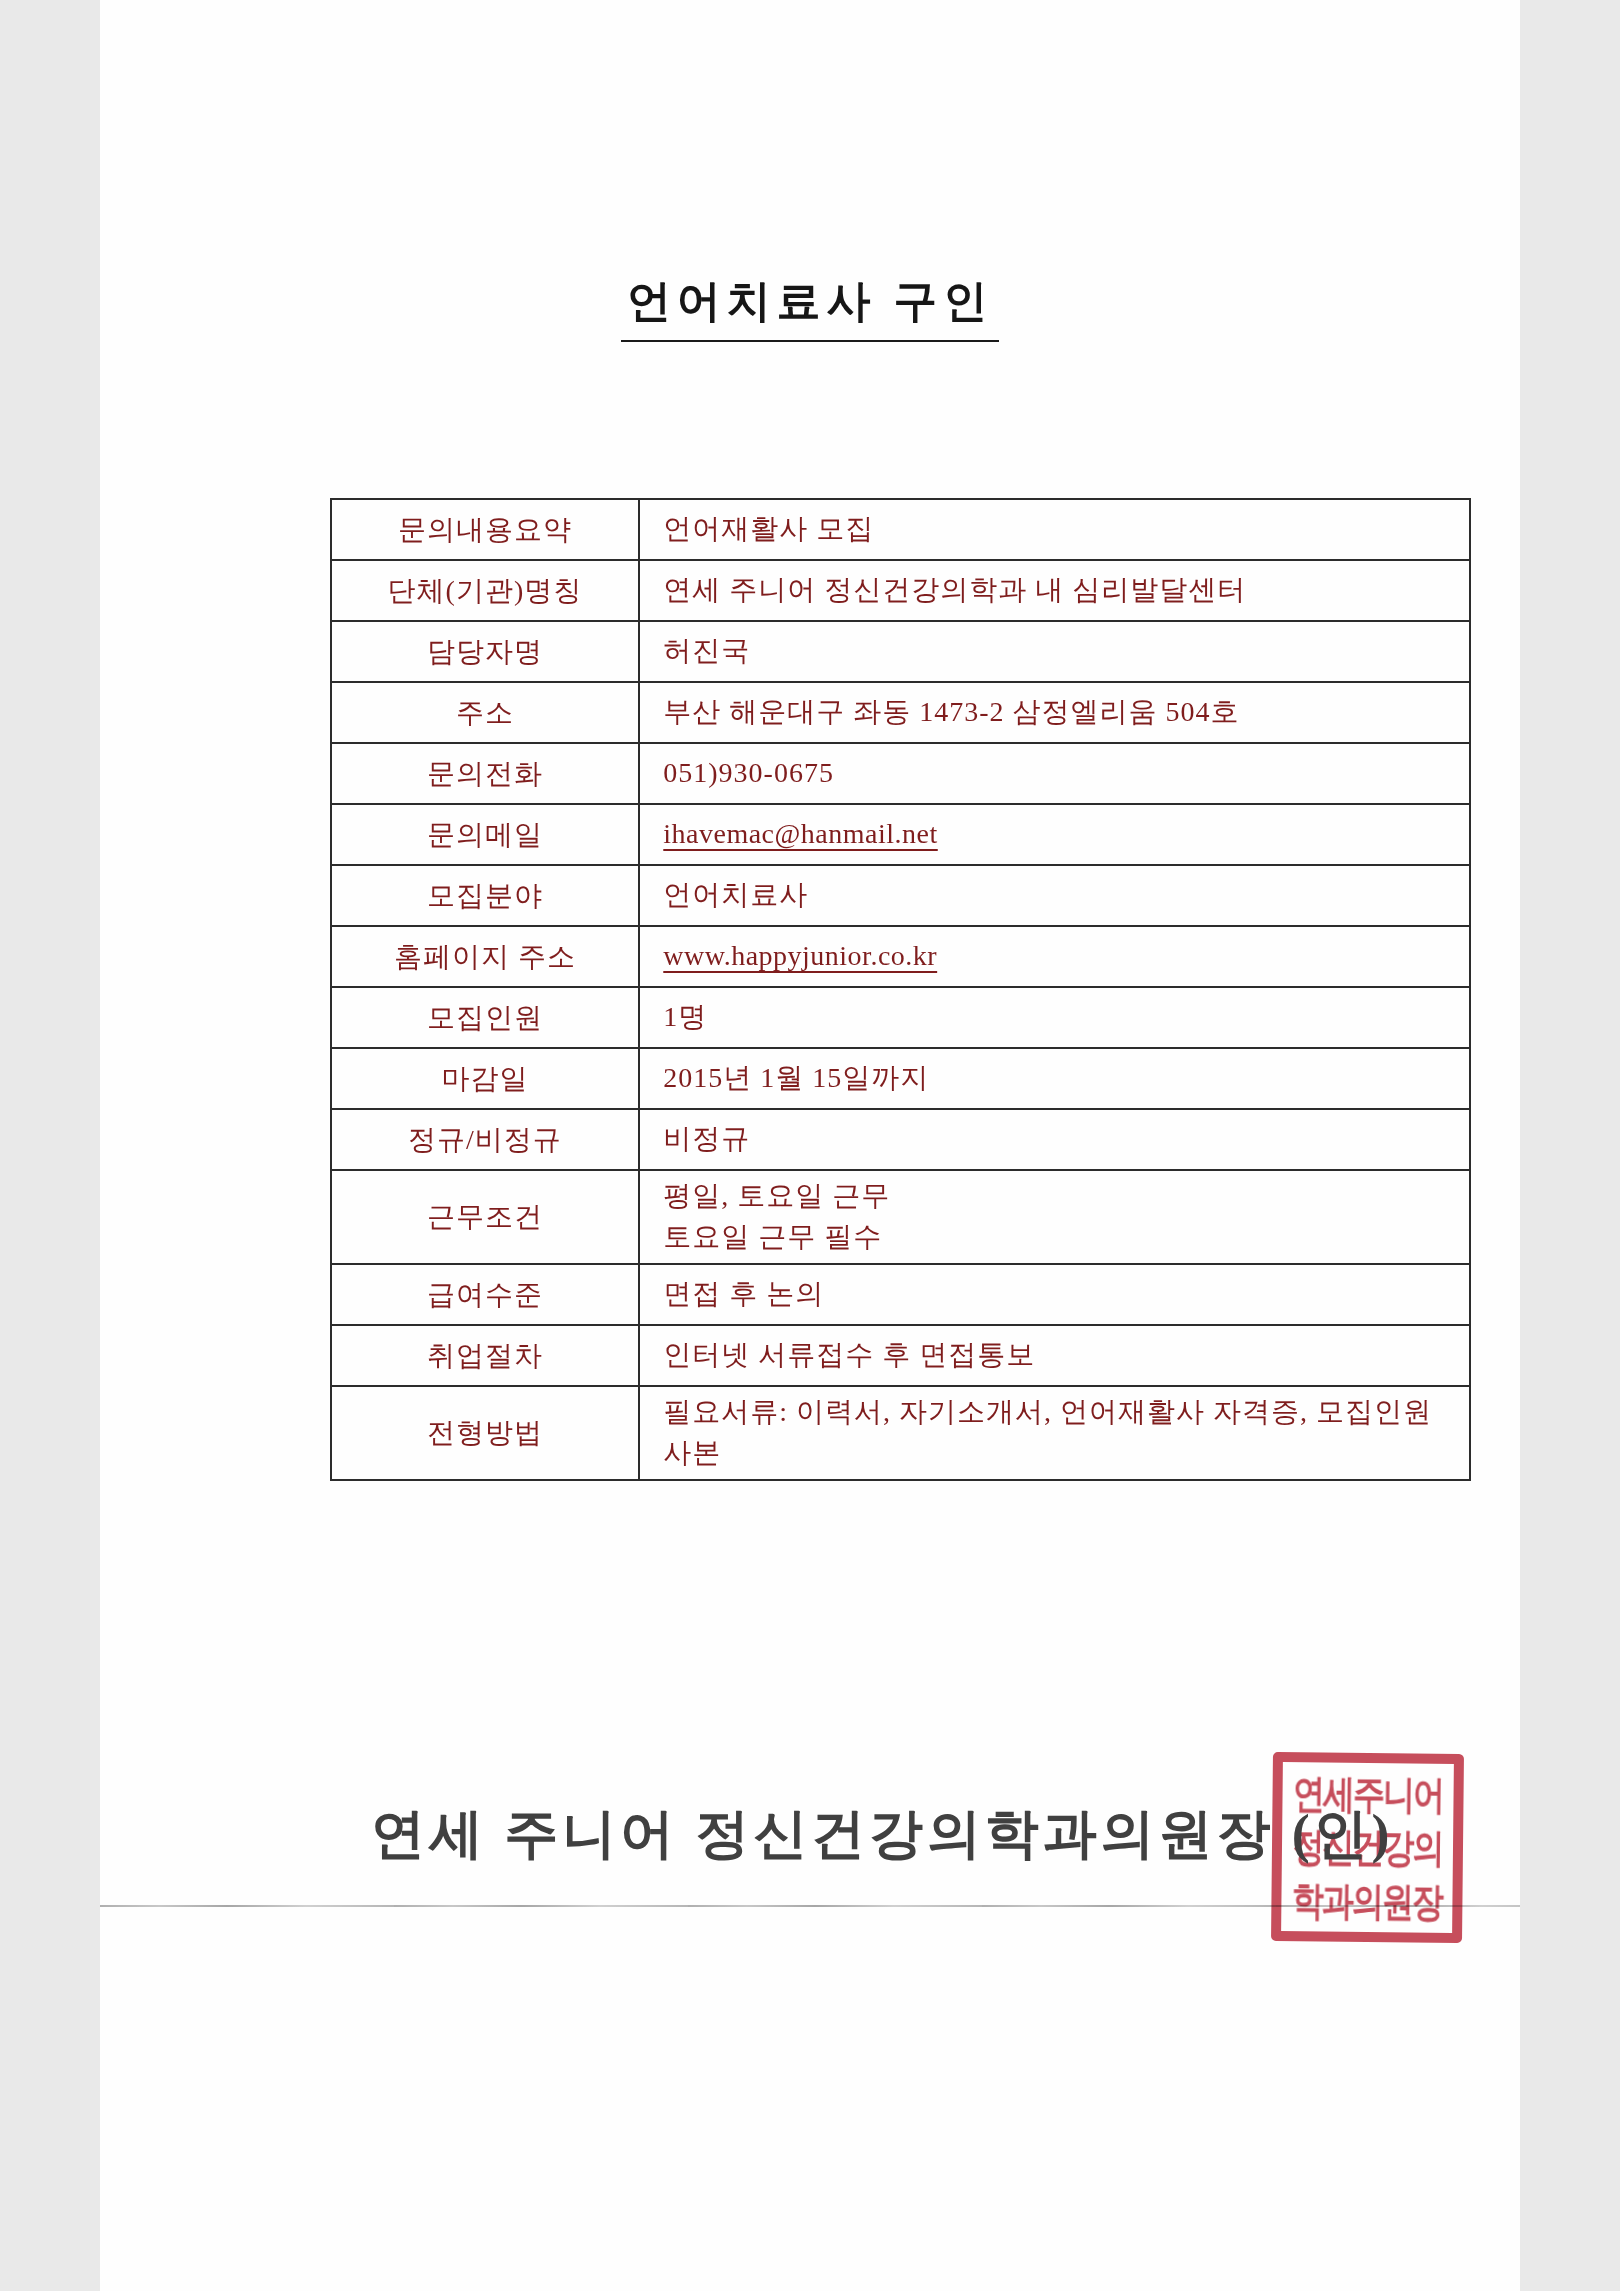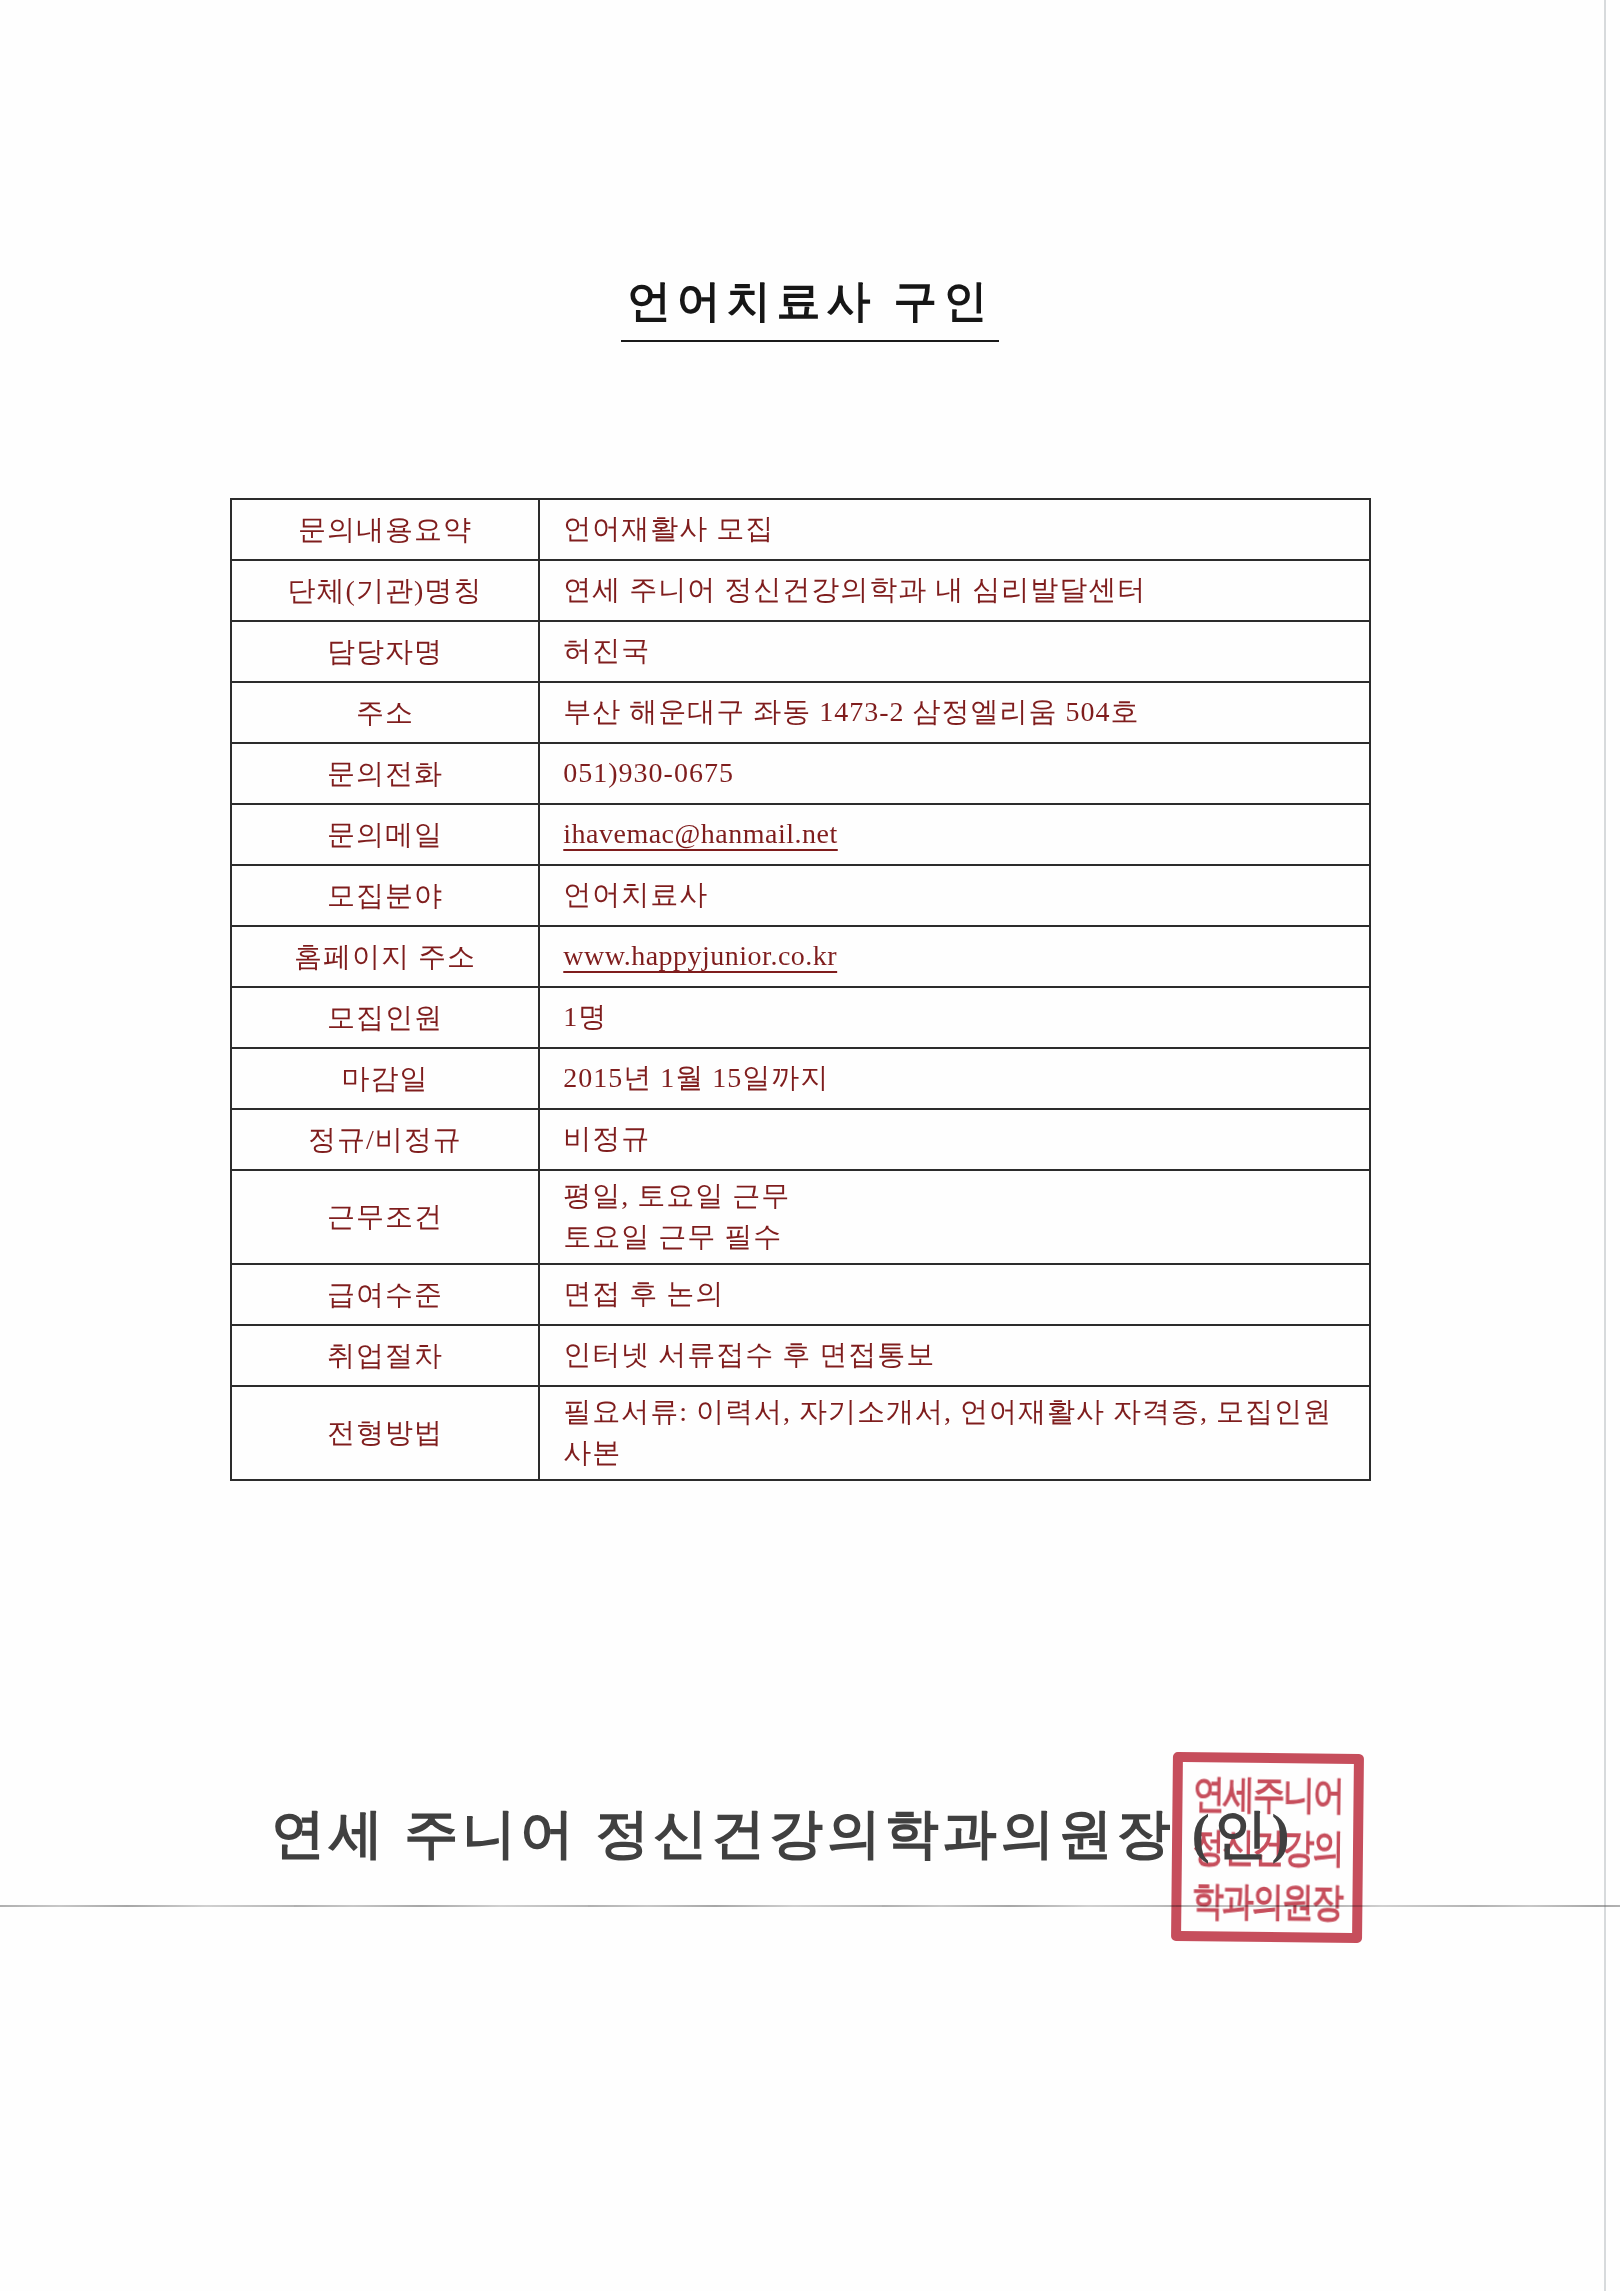--- a/index.html
+++ b/index.html
@@ -2,21 +2,21 @@
 <html lang="ko" style="--stamp-color: #c03545;"><head>
 <meta charset="utf-8">
 <style>
   html, body {
     margin: 0;
     padding: 0;
     background: #e9e9e9;
   }
   .page {
     position: relative;
-    width: 1620px;
+    width: 1420px;
     height: 2292px;
     margin: 0 auto;
     background: #fefefe;
     overflow: hidden;
     font-family: "Liberation Serif", "DejaVu Serif", serif;
     color: #1c1c1c;
   }
 
   
   .title-wrap {

